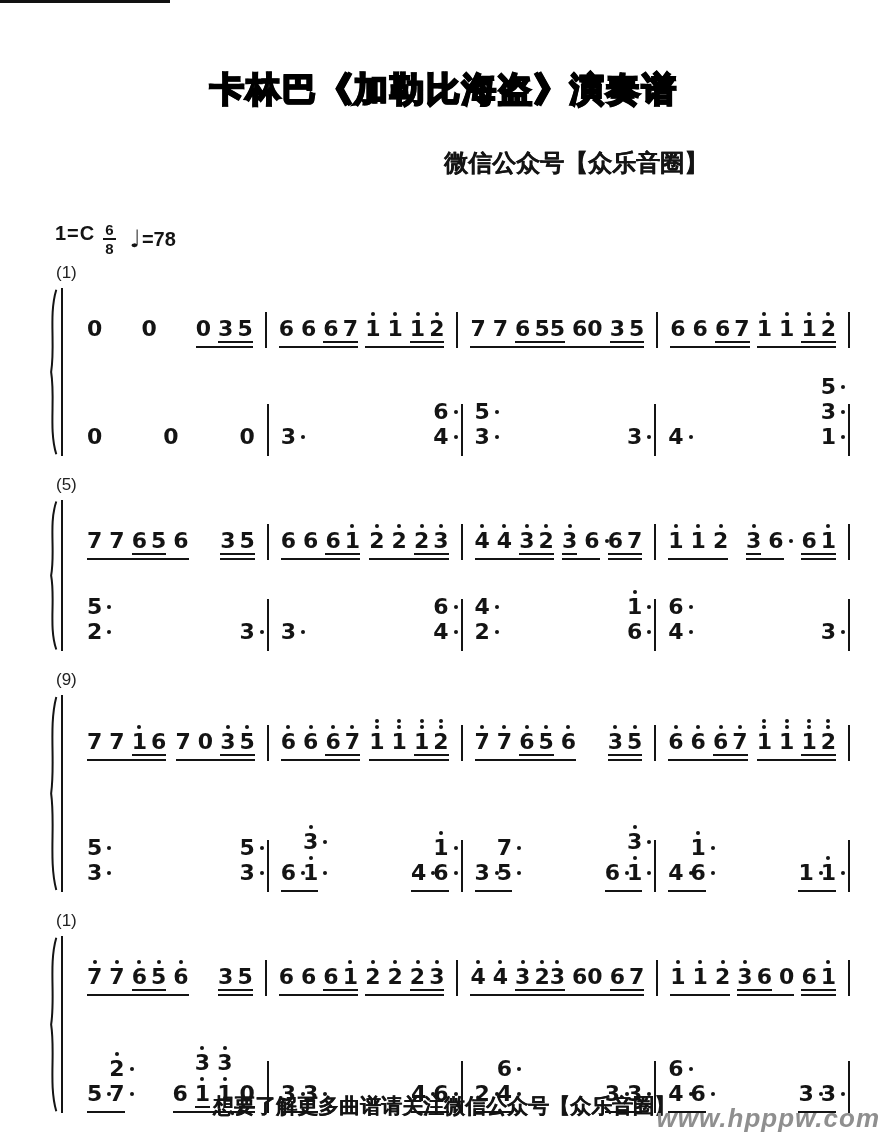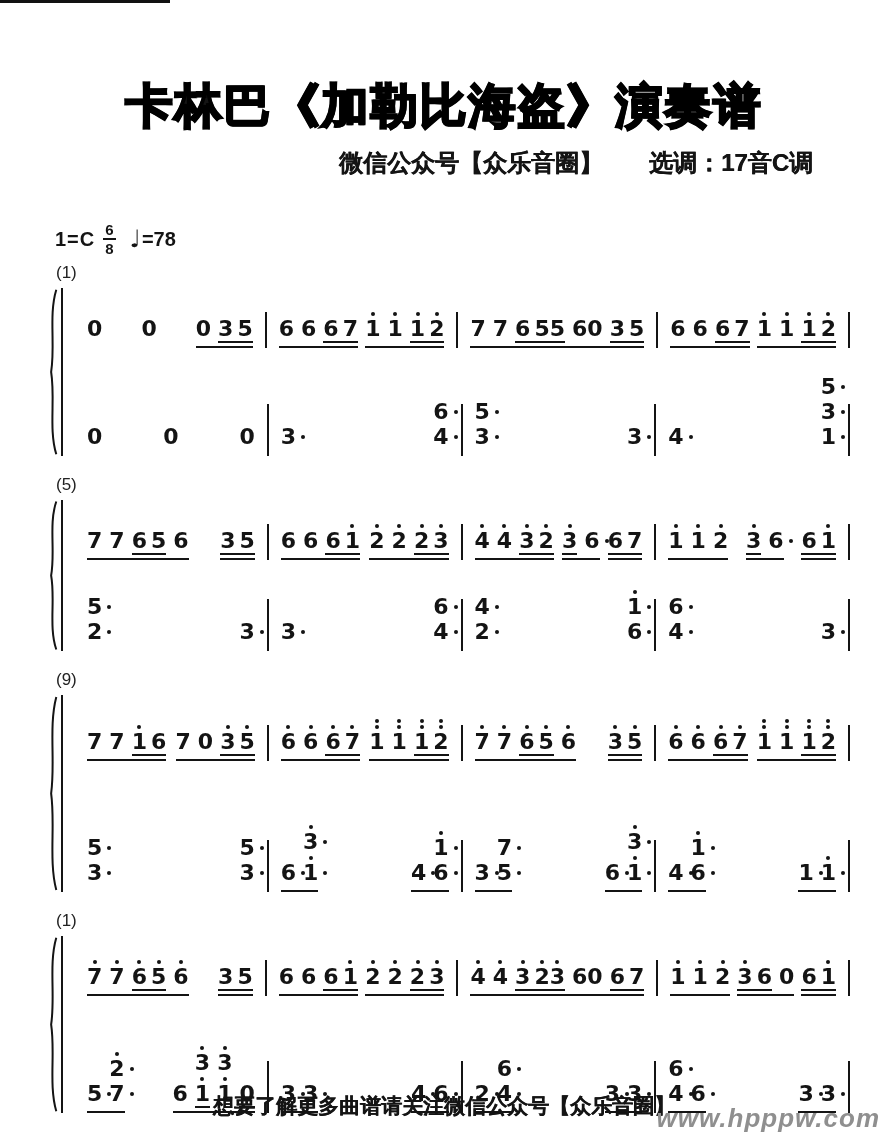--- a/index.html
+++ b/index.html
@@ -2,29 +2,29 @@
 <html><head>
 <meta charset="utf-8">
 <style>
   html,body{margin:0;padding:0;background:#e8e8e8;}
   .page{position:relative;width:888px;height:1143px;background:#ffffff;margin:0 auto;
         font-family:"Liberation Sans",sans-serif;color:#141414;overflow:hidden;}
   .topedge{position:absolute;top:0;left:0;width:170px;height:3px;background:#111;}
 
   
   .title{position:absolute;top:44px;left:0;right:0;text-align:center;
-         font-size:47px;font-weight:bold;letter-spacing:2px;
+         font-size:34px;font-weight:bold;letter-spacing:2px;
          -webkit-text-stroke:2.4px #000;
          text-shadow:1px 0 0 currentColor,-1px 0 0 currentColor,0 1px 0 currentColor,0 -1px 0 currentColor;}
   .subtitle{position:absolute;top:147px;left:0;right:0;display:flex;justify-content:center;gap:46px;
             transform:translateX(132px);font-size:24px;font-weight:bold;
             text-shadow:0.5px 0 0 currentColor;}
 
   
-  .keyline{position:absolute;top:222px;left:55px;display:flex;align-items:center;gap:14px;
+  .keyline{position:absolute;top:222px;left:55px;display:flex;gap:14px;
            font-size:20px;font-weight:bold;}
   .keyline .tonic{letter-spacing:1px;}
   .frac{display:inline-flex;flex-direction:column;align-items:center;line-height:1;font-size:15px;margin-left:-6px;}
   .frac .ftop{border-bottom:2px solid #141414;padding:0 2px 1px;}
   .frac .fbot{padding-top:1px;}
   .tempo{display:flex;align-items:center;gap:1px;}
   .tempo .qnote{font-size:24px;font-family:"DejaVu Sans",sans-serif;}
 
   
   #score{position:absolute;left:46px;right:38px;top:288px;}
@@ -70,21 +70,20 @@
 </head>
 <body>
 
 <div class="page">
   <div class="topedge"></div>
 
   <h1 class="title">卡林巴《加勒比海盗》演奏谱</h1>
 
   <div class="subtitle">
     <span>微信公众号【众乐音圈】</span>
-    <span>选调：17音C调</span>
   </div>
 
   <div class="keyline">
     <span class="tonic">1=C</span>
     <span class="frac">
       <span class="ftop">6</span>
       <span class="fbot">8</span>
     </span>
     <span class="tempo">
       <span class="qnote">♩</span>

